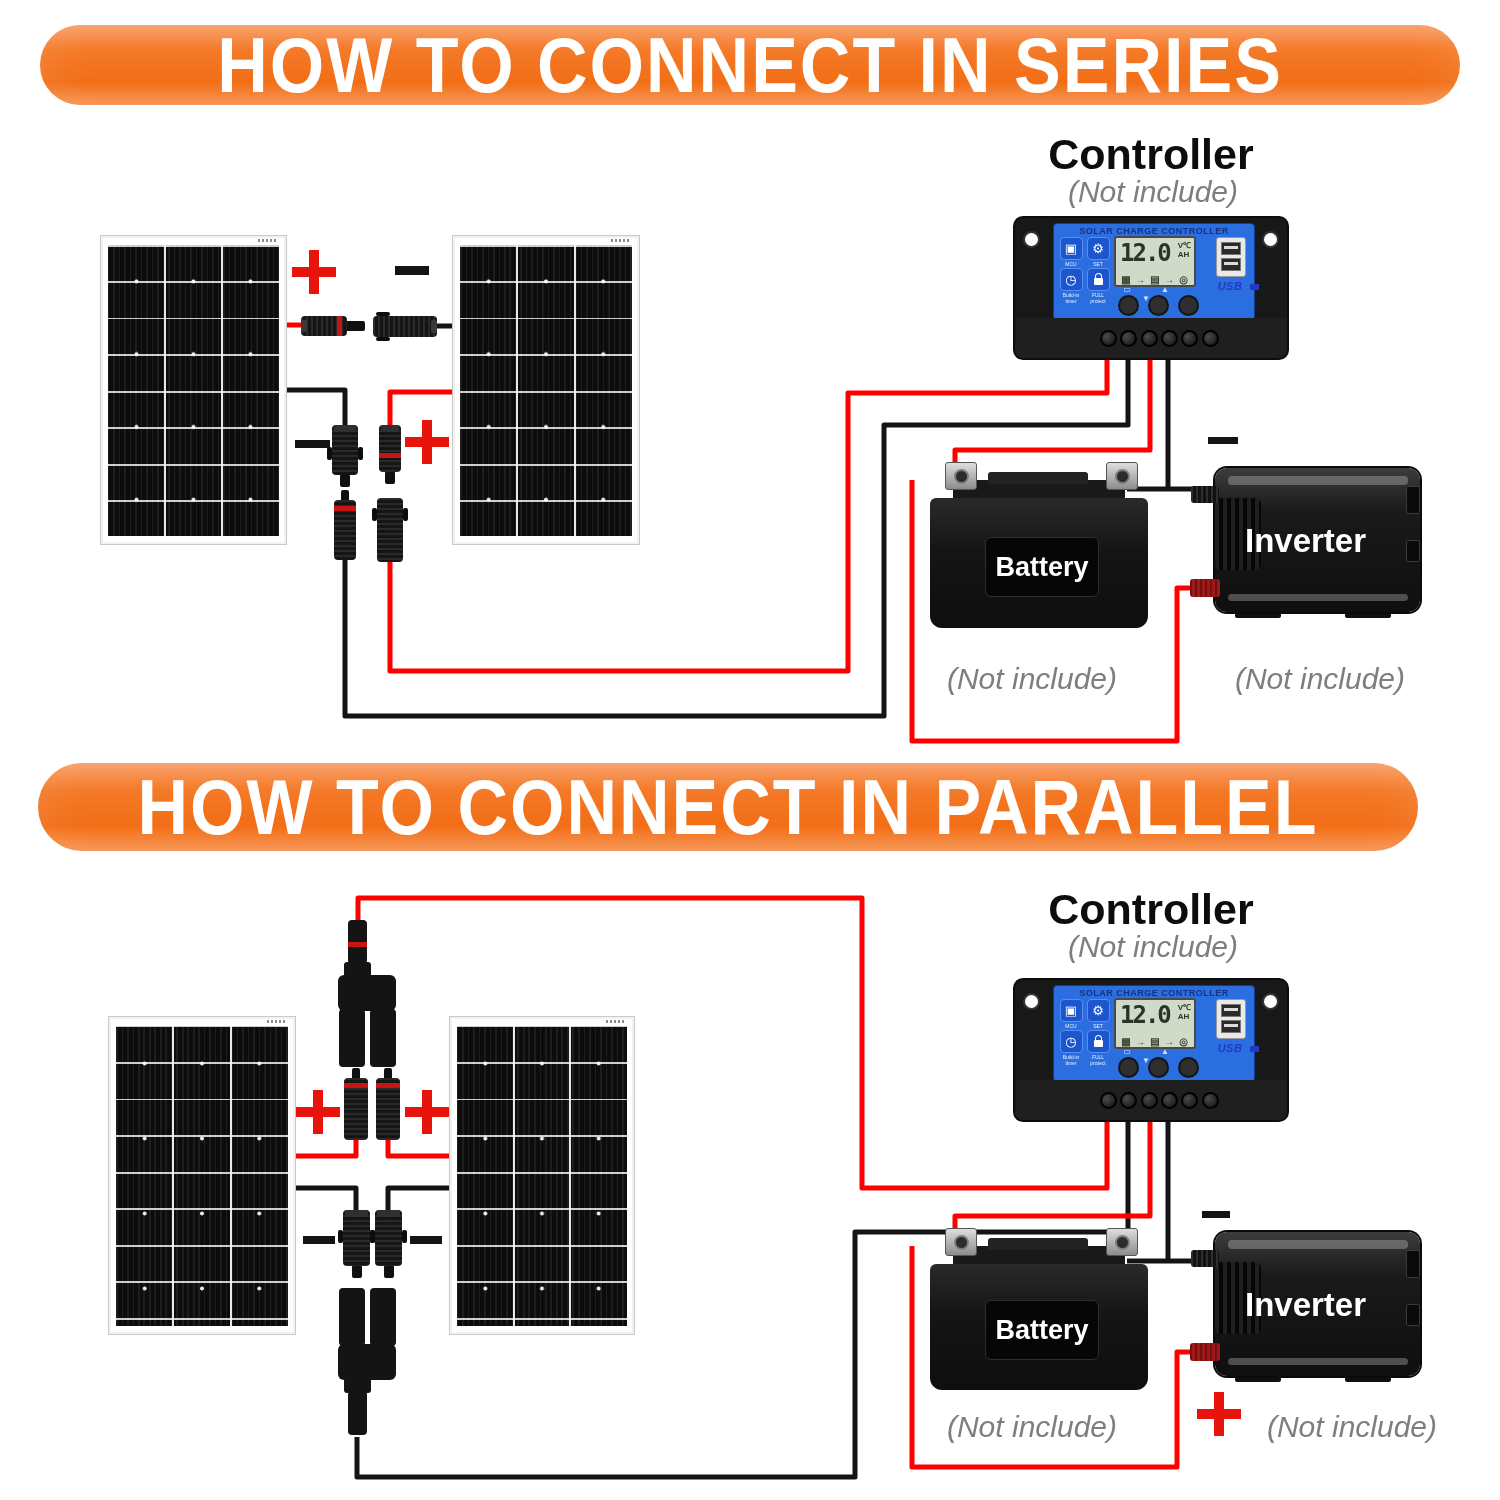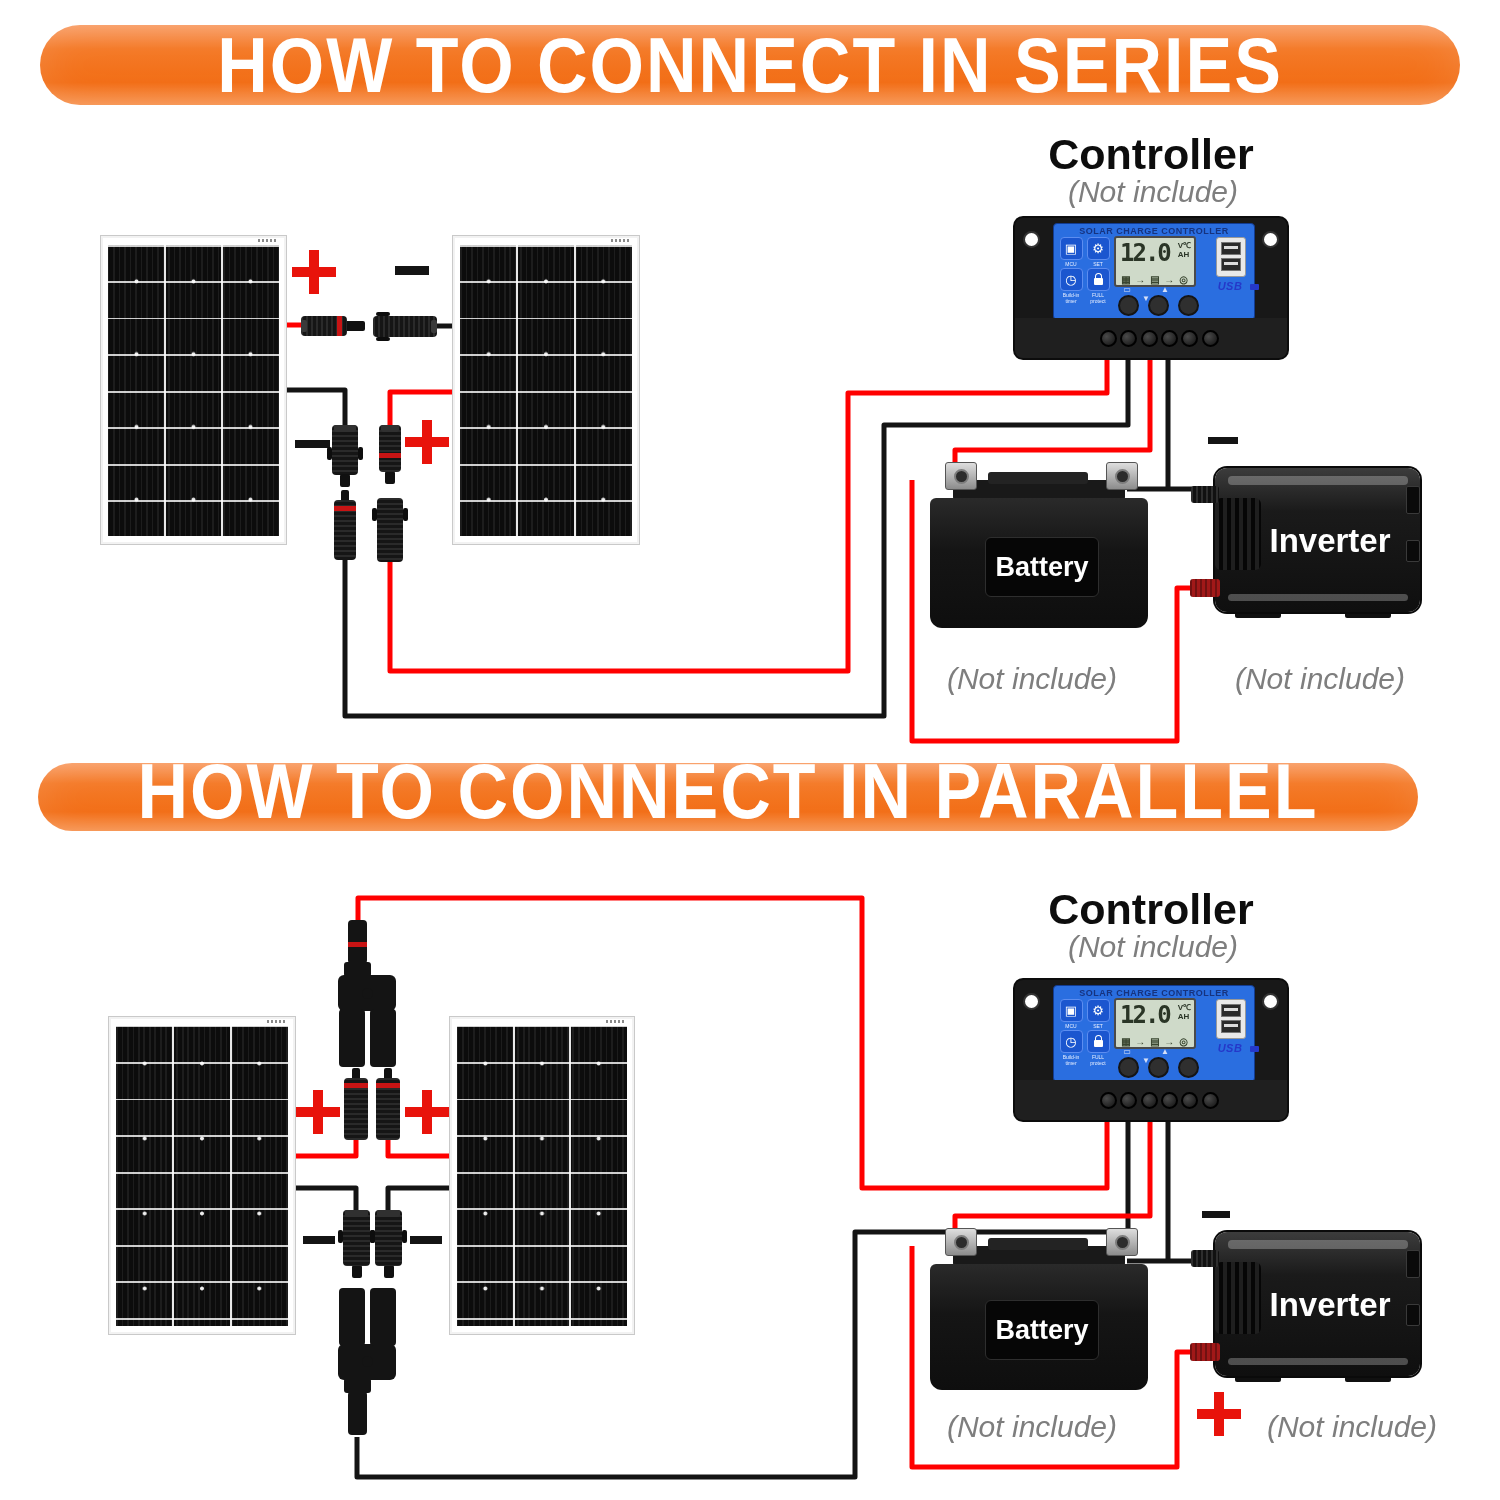--- a/index.html
+++ b/index.html
@@ -1,20 +1,20 @@
 <!DOCTYPE html>
 <html><head>
 <meta charset="utf-8">
 <style>
   html,body{margin:0;padding:0;background:#fff;}
   #stage{position:relative;width:1500px;height:1500px;background:#ffffff;overflow:hidden;
          font-family:"Liberation Sans", sans-serif;}
 
   
-  .banner{position:absolute;border-radius:48px;display:flex;align-items:flex-end;justify-content:center;
+  .banner{position:absolute;border-radius:48px;display:flex;align-items:center;justify-content:center;
     background:linear-gradient(180deg,#f99e66 0%,#f47a28 30%,#f26d15 72%,#f79350 100%);
     box-shadow:inset 0 0 40px rgba(255,255,255,.12);}
   .banner span{color:#fff;font-weight:bold;font-size:70px;letter-spacing:2px;white-space:nowrap;
     transform:scale(1,1.12);}
 
   
   svg.wires{position:absolute;left:0;top:0;z-index:1;}
   svg.wires path{fill:none;stroke-linejoin:round;}
   .wred{stroke:#ff0000;stroke-width:5px;}
   .wblk{stroke:#141414;stroke-width:5px;}
@@ -119,21 +119,21 @@
   .bat-plate{position:absolute;width:112px;height:58px;background:#060606;border:1px solid #2e2e2e;border-radius:6px;
     display:flex;align-items:center;justify-content:center;z-index:4;}
   .bat-plate span{color:#fff;font-weight:bold;font-size:27px;}
 
   
   .inv-body{position:absolute;width:205px;height:144px;border-radius:12px;z-index:3;
     background:linear-gradient(180deg,#3c3c3c,#1a1a1a 30%,#0f0f0f);box-shadow:0 0 0 2px #0a0a0a;}
   .inv-strip{position:absolute;background:rgba(255,255,255,.26);border-radius:4px;z-index:4;}
   .inv-rib{position:absolute;width:46px;height:72px;border-radius:6px;z-index:4;
     background:repeating-linear-gradient(90deg,#1f1f1f 0 4px,#060606 4px 8px);}
-  .inv-label{position:absolute;width:170px;text-align:center;color:#fff;font-weight:bold;font-size:33px;z-index:5;}
+  .inv-label{position:absolute;width:170px;color:#fff;font-weight:bold;font-size:33px;z-index:5;}
   .inv-conn-b{position:absolute;width:28px;height:17px;background:#111;border-radius:3px;z-index:4;
     background-image:repeating-linear-gradient(90deg,rgba(255,255,255,.12) 0 2px,transparent 2px 5px);}
   .inv-conn-r{position:absolute;width:30px;height:18px;background:#a11818;border-radius:3px;z-index:4;
     background-image:repeating-linear-gradient(90deg,rgba(0,0,0,.3) 0 2px,transparent 2px 5px);}
   .inv-sock{position:absolute;background:#0a0a0a;border:1px solid #3a3a3a;border-radius:2px;z-index:4;}
   .inv-foot{position:absolute;width:46px;height:10px;background:#101010;border-radius:2px;z-index:2;}
 
   
   .h-label{position:absolute;text-align:center;font-weight:bold;color:#0d0d0d;font-size:43px;z-index:3;}
   .note{position:absolute;text-align:center;color:#7e7e7e;font-size:30px;z-index:3;font-style:italic;}
@@ -162,21 +162,21 @@
     <path class="wblk" d="M 451 1188 H 388 V 1212"></path>
     <path class="wblk" d="M 357 1437 V 1477 H 855 V 1232 H 1128 V 1112"></path>
     <path class="wred" d="M 1150 1112 V 1216 H 955 V 1234"></path>
     <path class="wblk" d="M 1168 1112 V 1261 M 1127 1261 H 1196"></path>
     <path class="wred" d="M 912 1246 V 1467 H 1177 V 1352 H 1192"></path>
   </svg>
 
   <div class="banner" style="left:40px;top:25px;width:1420px;height:80px;">
     <span>HOW TO CONNECT IN SERIES</span>
   </div>
-  <div class="banner" style="left:38px;top:763px;width:1380px;height:68px;">
+  <div class="banner" style="left:38px;top:763px;width:1380px;height:88px;">
     <span>HOW TO CONNECT IN PARALLEL</span>
   </div>
 
   <div class="h-label" style="left:1026px;top:130px;width:250px;">Controller</div>
   <div class="note" style="left:1028px;top:175px;width:250px;">(Not include)</div>
 
   <div class="panel" style="left:100px;top:235px;width:185px;height:308px;">
     <div class="panel-inner"></div>
     <div class="panel-mark"></div>
   </div>

